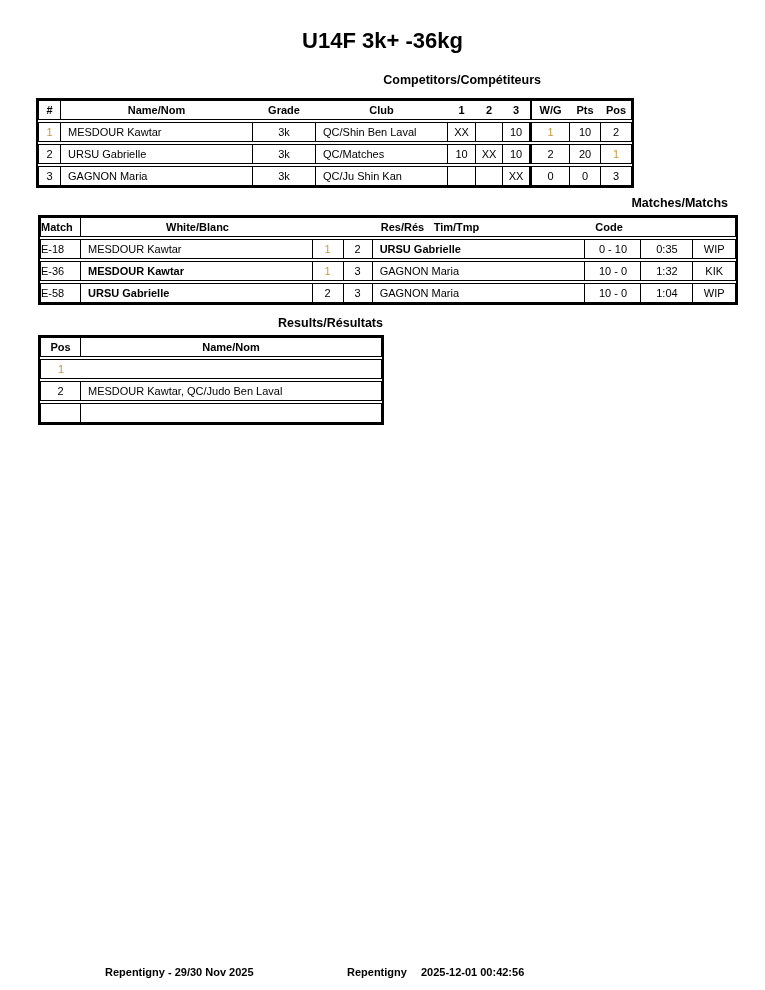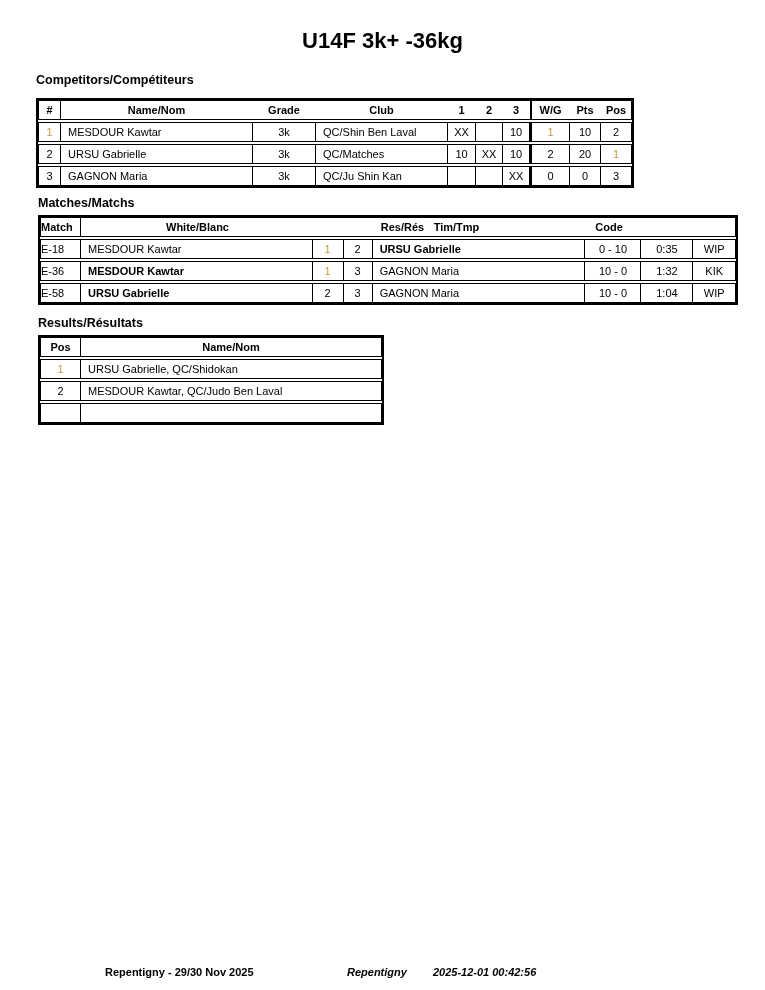--- a/index.html
+++ b/index.html
@@ -5,21 +5,21 @@
   html,body{margin:0;padding:0;background:#fff;}
   .page{
     position:relative;width:765px;height:990px;background:#ffffff;
     font-family:"Liberation Sans", sans-serif;color:#000;overflow:hidden;border-radius:18px;
   }
   .title{
     position:absolute;top:28px;left:0;width:100%;text-align:center;
     font-size:22px;font-weight:bold;letter-spacing:0px;
   }
   .sec-heading{
-    position:absolute;font-size:12.5px;font-weight:bold;text-align:left;
+    position:absolute;font-size:12.5px;font-weight:bold;text-align:right;
   }
   #comp-heading{top:73px;left:36px;width:505px;}
   #match-heading{top:196px;left:38px;width:690px;}
   #res-heading{top:316px;left:38px;width:345px;}
 
   .tbl{
     position:absolute;border:2px solid #000;background:#fff;box-sizing:border-box;
   }
   #comp-table{top:98px;left:36px;width:598px;}
   #match-table{top:215px;left:38px;width:700px;}
@@ -67,21 +67,21 @@
   .r-name{flex:1 1 auto;}
 
   .bold{font-weight:bold;}
   .gold{color:var(--gold,#c49a3f);}
 
   .footer{
     position:absolute;top:966px;left:0;width:100%;
     font-size:11px;font-weight:bold;
   }
   .footer-left{position:absolute;left:105px;top:0;}
-  .footer-right{position:absolute;left:347px;top:0;display:flex;gap:26px;font-style:italic;}
+  .footer-right{position:absolute;left:347px;top:0;display:flex;gap:14px;}
 </style>
 </head>
 <body>
 
 <div class="page">
 
   <div class="title">U14F 3k+ -36kg</div>
 
   <div class="sec-heading" id="comp-heading">Competitors/Compétiteurs</div>
 
@@ -188,21 +188,20 @@
 
   <div class="sec-heading" id="res-heading">Results/Résultats</div>
 
   <div class="tbl" id="res-table">
     <div class="row hd">
       <div class="c r-pos keepline">Pos</div>
       <div class="c r-name">Name/Nom</div>
     </div>
     <div class="row">
       <div class="c r-pos gold">1</div>
-      <div class="c r-name left">URSU Gabrielle, QC/Shidokan</div>
     </div>
     <div class="row">
       <div class="c r-pos">2</div>
       <div class="c r-name left">MESDOUR Kawtar, QC/Judo Ben Laval</div>
     </div>
     <div class="row">
       <div class="c r-pos"></div>
       <div class="c r-name left"></div>
     </div>
   </div>

